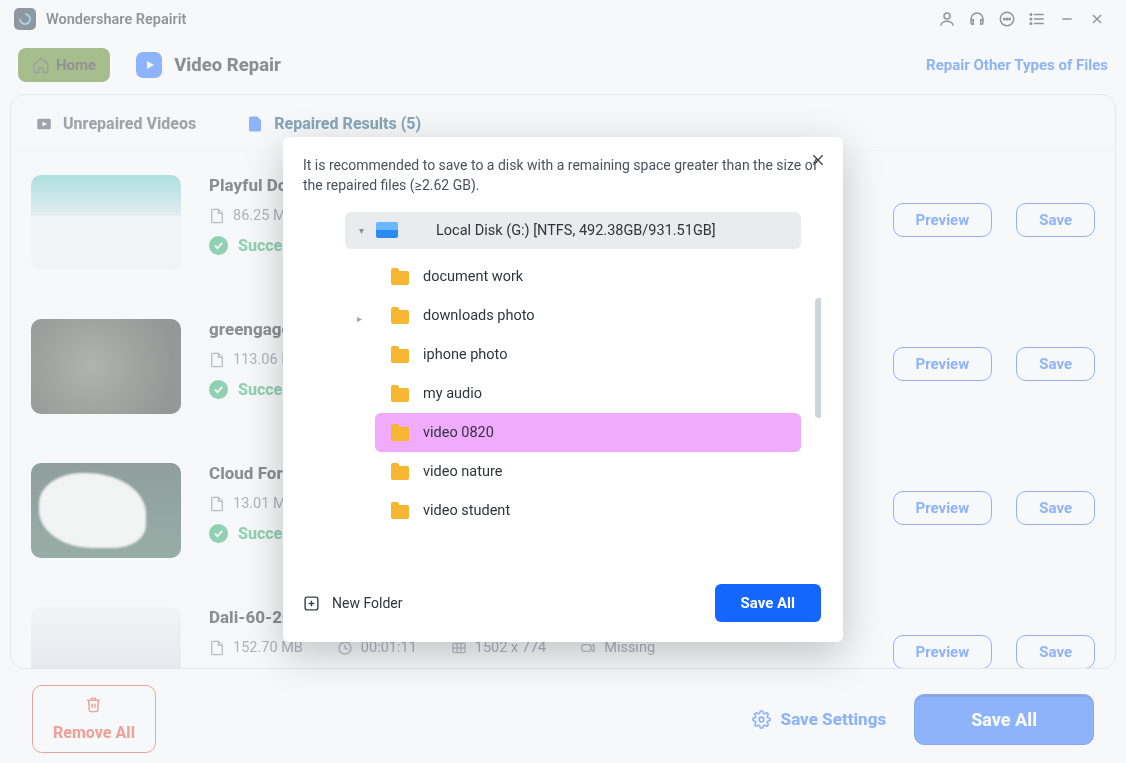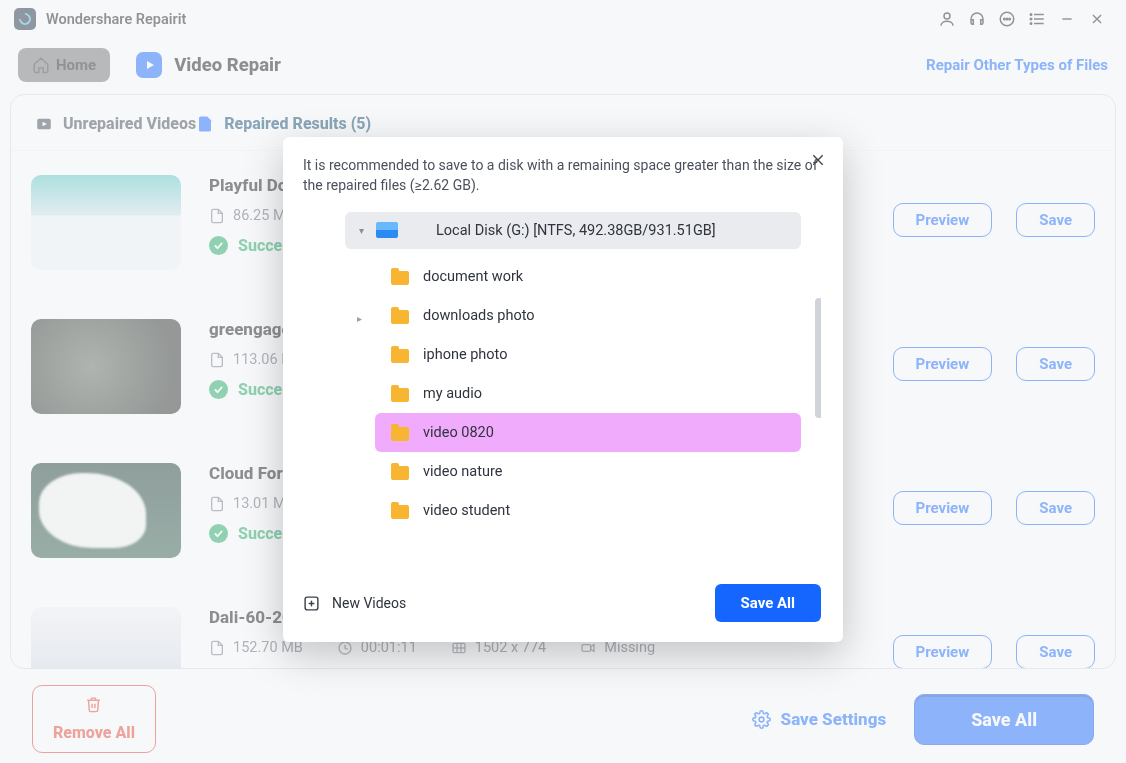--- a/index.html
+++ b/index.html
@@ -10,33 +10,33 @@
   .titlebar .app-logo { width:22px; height:22px; border-radius:5px; background:#1a2a38; display:flex; align-items:center; justify-content:center; margin-right:10px; }
   .titlebar .app-logo-inner { width:12px; height:12px; border:2.5px solid #49b4d6; border-radius:50%; transform:rotate(-45deg); border-top-color:transparent; }
   .titlebar .app-title { font-size:14.5px; font-weight:600; color:#1d1d1d; }
   .titlebar .spacer { flex:1; }
   .titlebar .tb-icon { width:30px; height:30px; display:flex; align-items:center; justify-content:center; color:#232323; cursor:pointer; }
   .titlebar .tb-icon svg { width:18px; height:18px; }
   .titlebar .tb-icon.close svg, .titlebar .tb-icon.min svg { width:14px; height:14px; }
 
   
   .header { display:flex; align-items:center; padding:10px 18px 12px 18px; }
-  .home-btn { display:flex; align-items:center; background:#737373; border-radius:8px; padding:8px 14px; cursor:pointer;justify-content:space-between; }
+  .home-btn { display:flex; align-items:center; background:#4d7c0f; border-radius:8px; padding:8px 14px; cursor:pointer;justify-content:space-between; }
   .home-btn svg { width:18px; height:18px; color:#3a3a3a; margin-right:6px; }
   .home-btn span { font-size:15px; font-weight:700; color:#1d1d1d; }
   .mode-block { display:flex; align-items:center; margin-left:26px; }
   .mode-logo { width:26px; height:26px; border-radius:7px; background:#1466ff; display:flex; align-items:center; justify-content:center; margin-right:12px; }
   .mode-logo-inner { width:0; height:0; border-left:7px solid #fff; border-top:4.5px solid transparent; border-bottom:4.5px solid transparent; margin-left:2px; }
   .mode-title { font-size:18.5px; font-weight:800; color:#151515; }
   .header .spacer { flex:1; }
   .other-types { color:#1466ff; font-weight:700; font-size:15px; cursor:pointer; }
 
   
   .main-panel { margin:0 10px; border:1px solid #d9dce2; border-radius:14px; padding:0; height:575px; overflow:hidden; position:relative; }
-  .tabrow { display:flex; align-items:center; padding:16px 24px 0 24px; border-bottom:1px solid #f5f5f5; height:56px;}
+  .tabrow { display:flex; align-items:center; gap:50px; padding:16px 24px 0 24px; border-bottom:1px solid #f5f5f5; height:56px;}
   .tabrow::after { content:""; display:block; }
   .tab { display:flex; align-items:center; gap:10px; font-weight:800; font-size:16px; cursor:pointer; padding-bottom:14px; }
   .tab.inactive { color:#3d444f; }
   .tab.active { color:#0c4a6e; }
   .tab-icon-box { width:18px; height:18px; display:flex; align-items:center; justify-content:center; }
 
   .list { padding:0 20px; }
   .item { display:flex; align-items:flex-start; gap:28px; padding:24px 0 24px 0; border-bottom:1px solid #fff; }
   .thumb { width:150px; height:95px; border-radius:10px; background:#9fbad0; flex:0 0 150px; }
   .thumb.winter { background:linear-gradient(#5dc9c4 0%,#cfe5ea 42%,#eef5f8 43%,#f2f6f9 100%); position:relative;}
@@ -386,17 +386,17 @@
       </div>
     <div class="tree-scroll"></div>
   </div>
   <div class="dialog-footer">
     <div class="newfolder">
       <svg viewBox="0 0 24 24" fill="none" stroke="currentColor" stroke-width="2">
           <rect x="3" y="3" width="18" height="18" rx="3"></rect>
           <line x1="12" y1="8" x2="12" y2="16"></line>
           <line x1="8" y1="12" x2="16" y2="12"></line>
         </svg>
-      <span>New Videos</span>
+      <span>New Folder</span>
     </div>
     <div class="dlg-saveall">Save All</div>
   </div>
 </div>
 
 </body></html>

